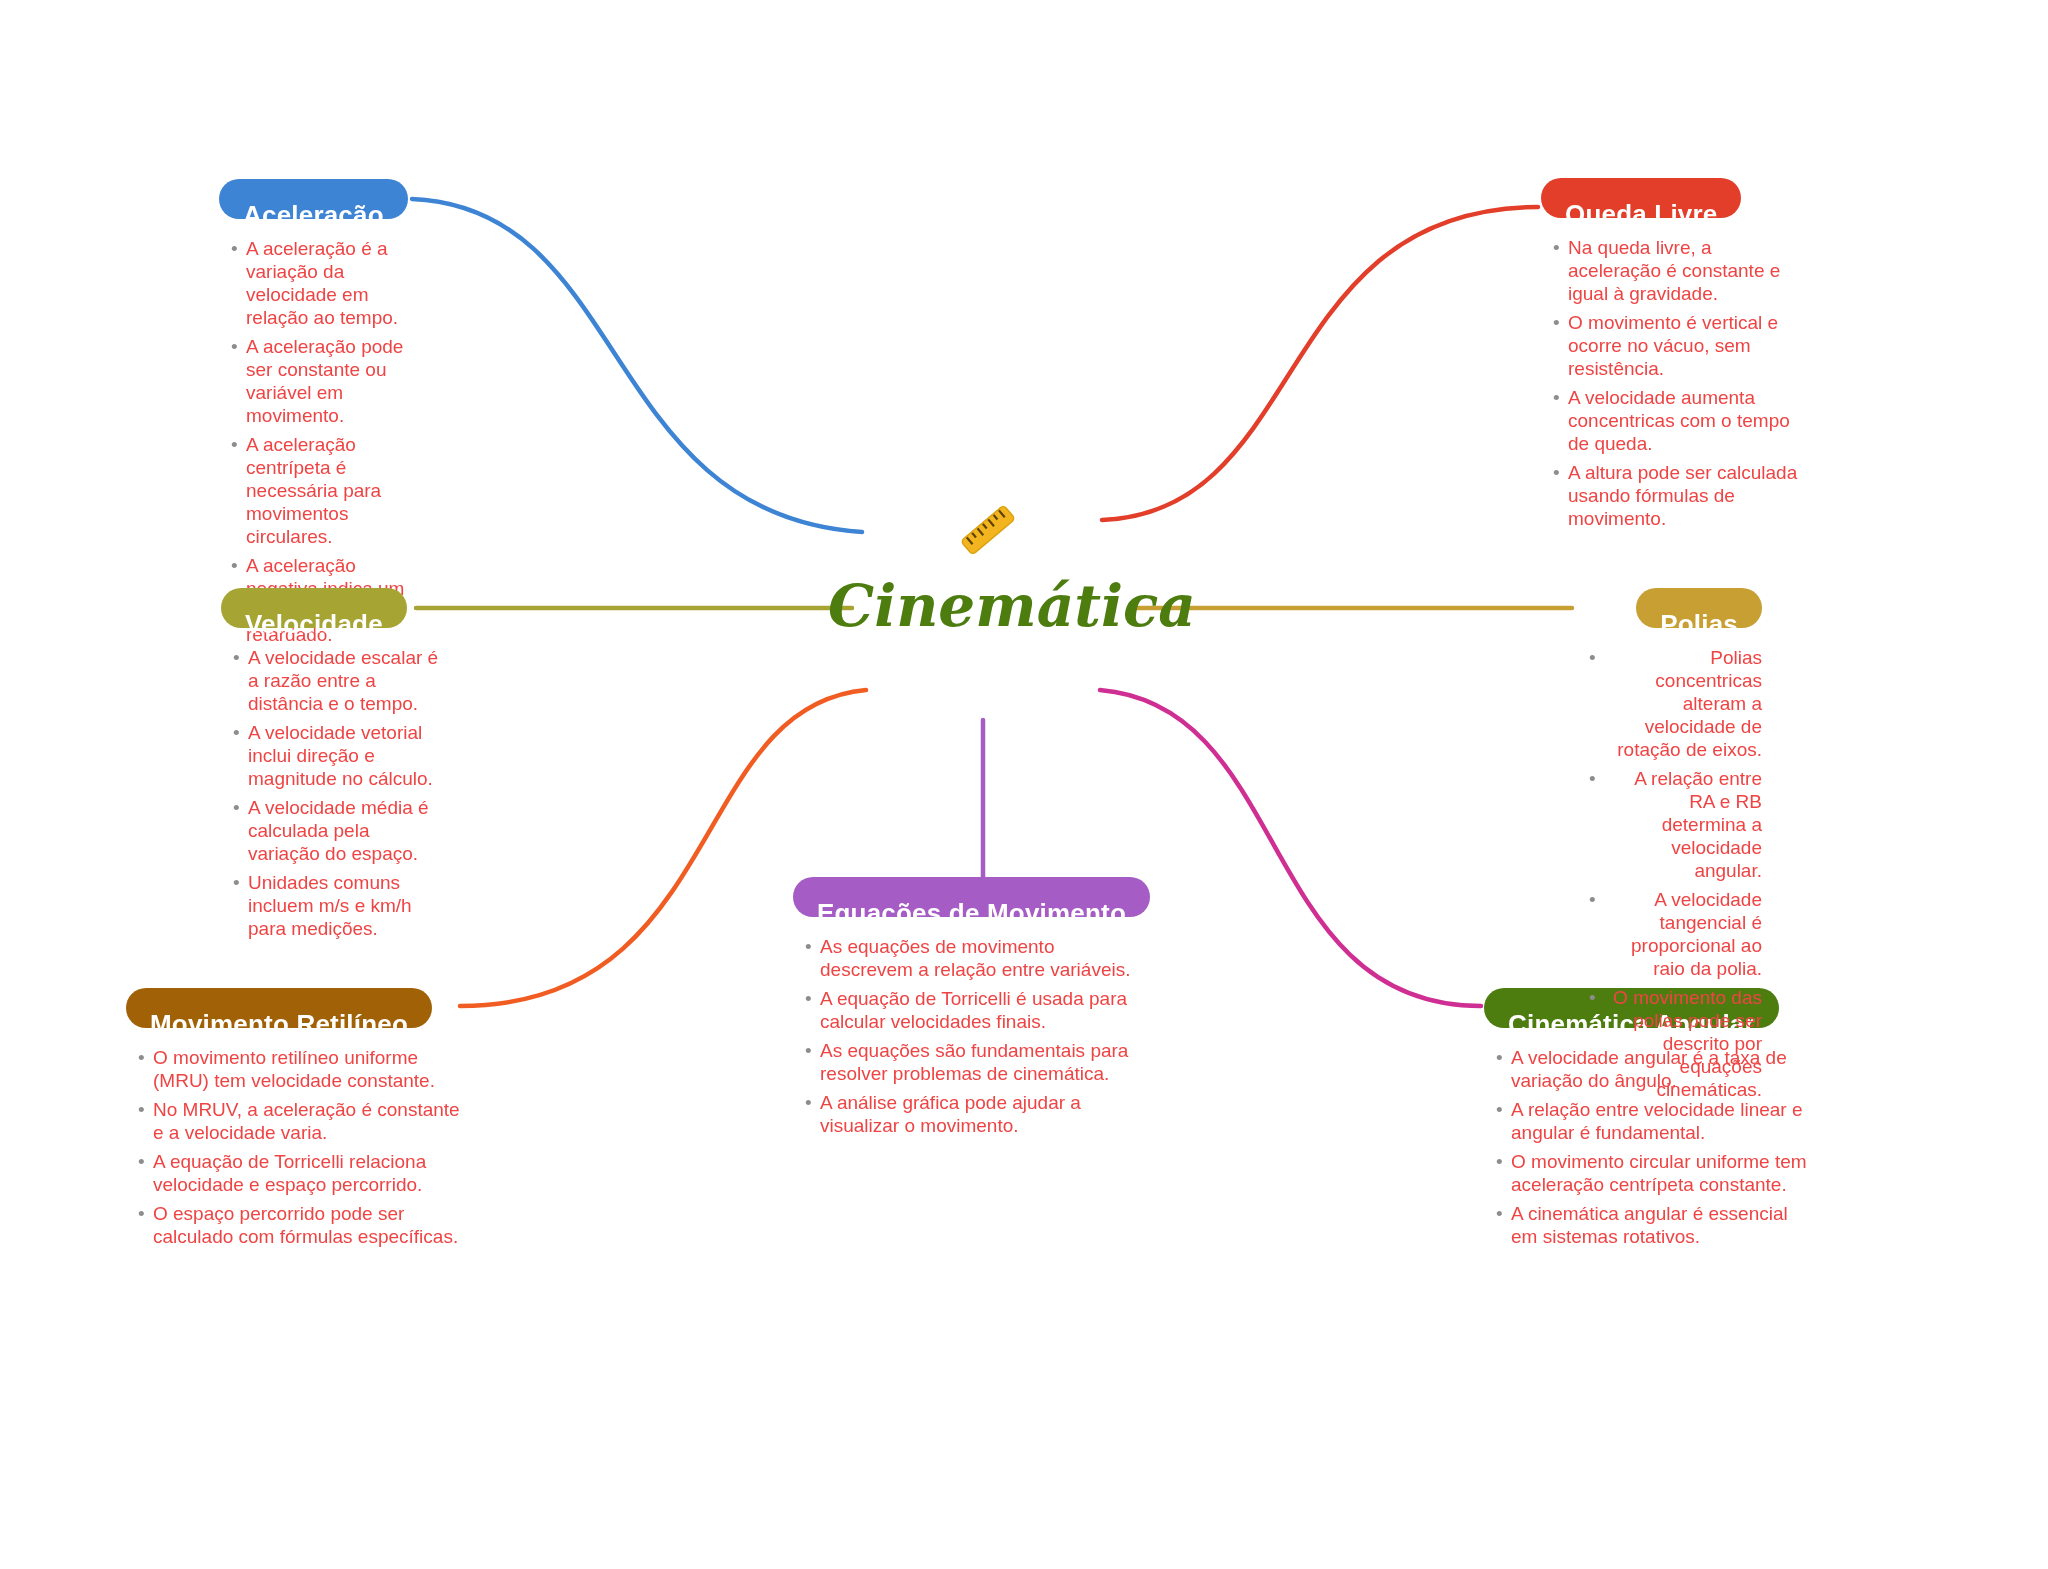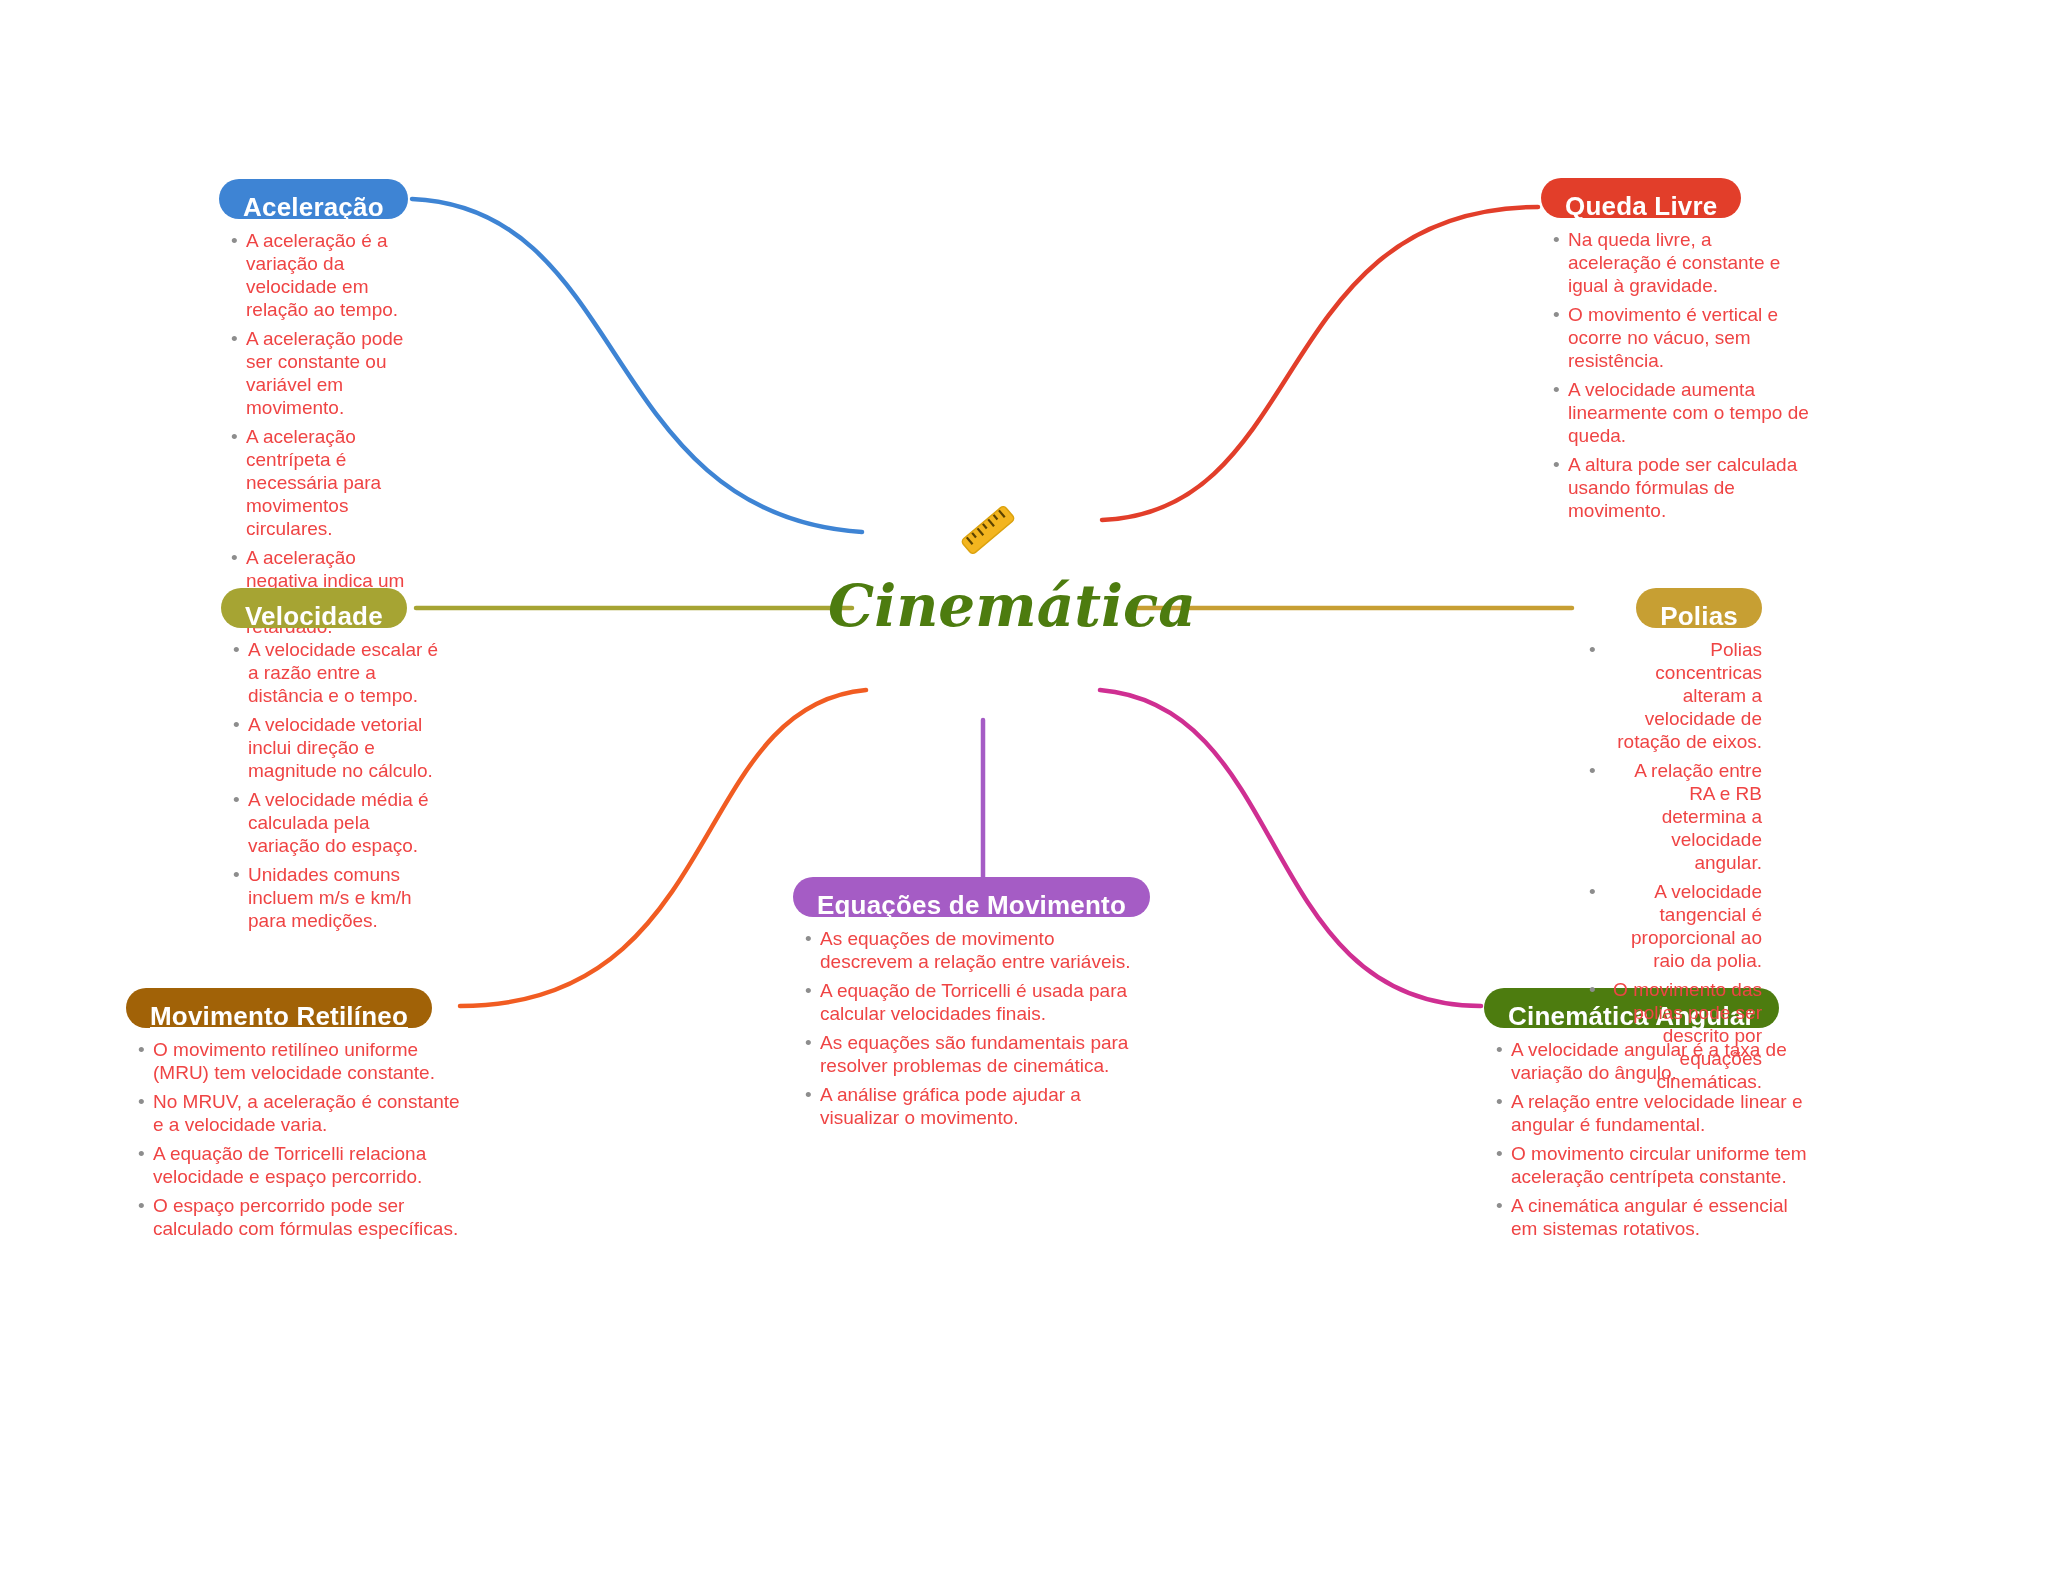--- a/index.html
+++ b/index.html
@@ -18,21 +18,21 @@
     z-index: 1;
   }
   .connectors path { fill: none; stroke-width: 4.5; stroke-linecap: round; }
 
   .topic { position: absolute; z-index: 2; }
   .pill {
     display: inline-block;
     white-space: nowrap;
     height: 40px;
     line-height: 40px;
-    padding: 8px 24px;
+    padding: 16px 24px;
     border-radius: 20px;
     color: #ffffff;
     font-weight: bold;
     font-size: 26px;
     letter-spacing: 0.2px;
   }
   .bullets { list-style: none; margin: 9px 0 0 10px; }
   .bullets li {
     position: relative;
     padding-left: 17px;
@@ -119,21 +119,21 @@
       <li><span>A aceleração centrípeta é necessária para movimentos circulares.</span></li>
       <li><span>A aceleração negativa indica um movimento retardado.</span></li>
     </ul>
   </section>
 
   <section class="topic" id="t-queda">
     <div class="pill" style="background-color: rgb(226, 62, 42);">Queda Livre</div>
     <ul class="bullets">
       <li><span>Na queda livre, a aceleração é constante e igual à gravidade.</span></li>
       <li><span>O movimento é vertical e ocorre no vácuo, sem resistência.</span></li>
-      <li><span>A velocidade aumenta linearmente com o tempo de queda.</span></li>
+      <li><span>A velocidade aumenta concentricas com o tempo de queda.</span></li>
       <li><span>A altura pode ser calculada usando fórmulas de movimento.</span></li>
     </ul>
   </section>
 
   <section class="topic" id="t-velocidade">
     <div class="pill" style="background-color: rgb(166, 164, 51);">Velocidade</div>
     <ul class="bullets">
       <li><span>A velocidade escalar é a razão entre a distância e o tempo.</span></li>
       <li><span>A velocidade vetorial inclui direção e magnitude no cálculo.</span></li>
       <li><span>A velocidade média é calculada pela variação do espaço.</span></li>

